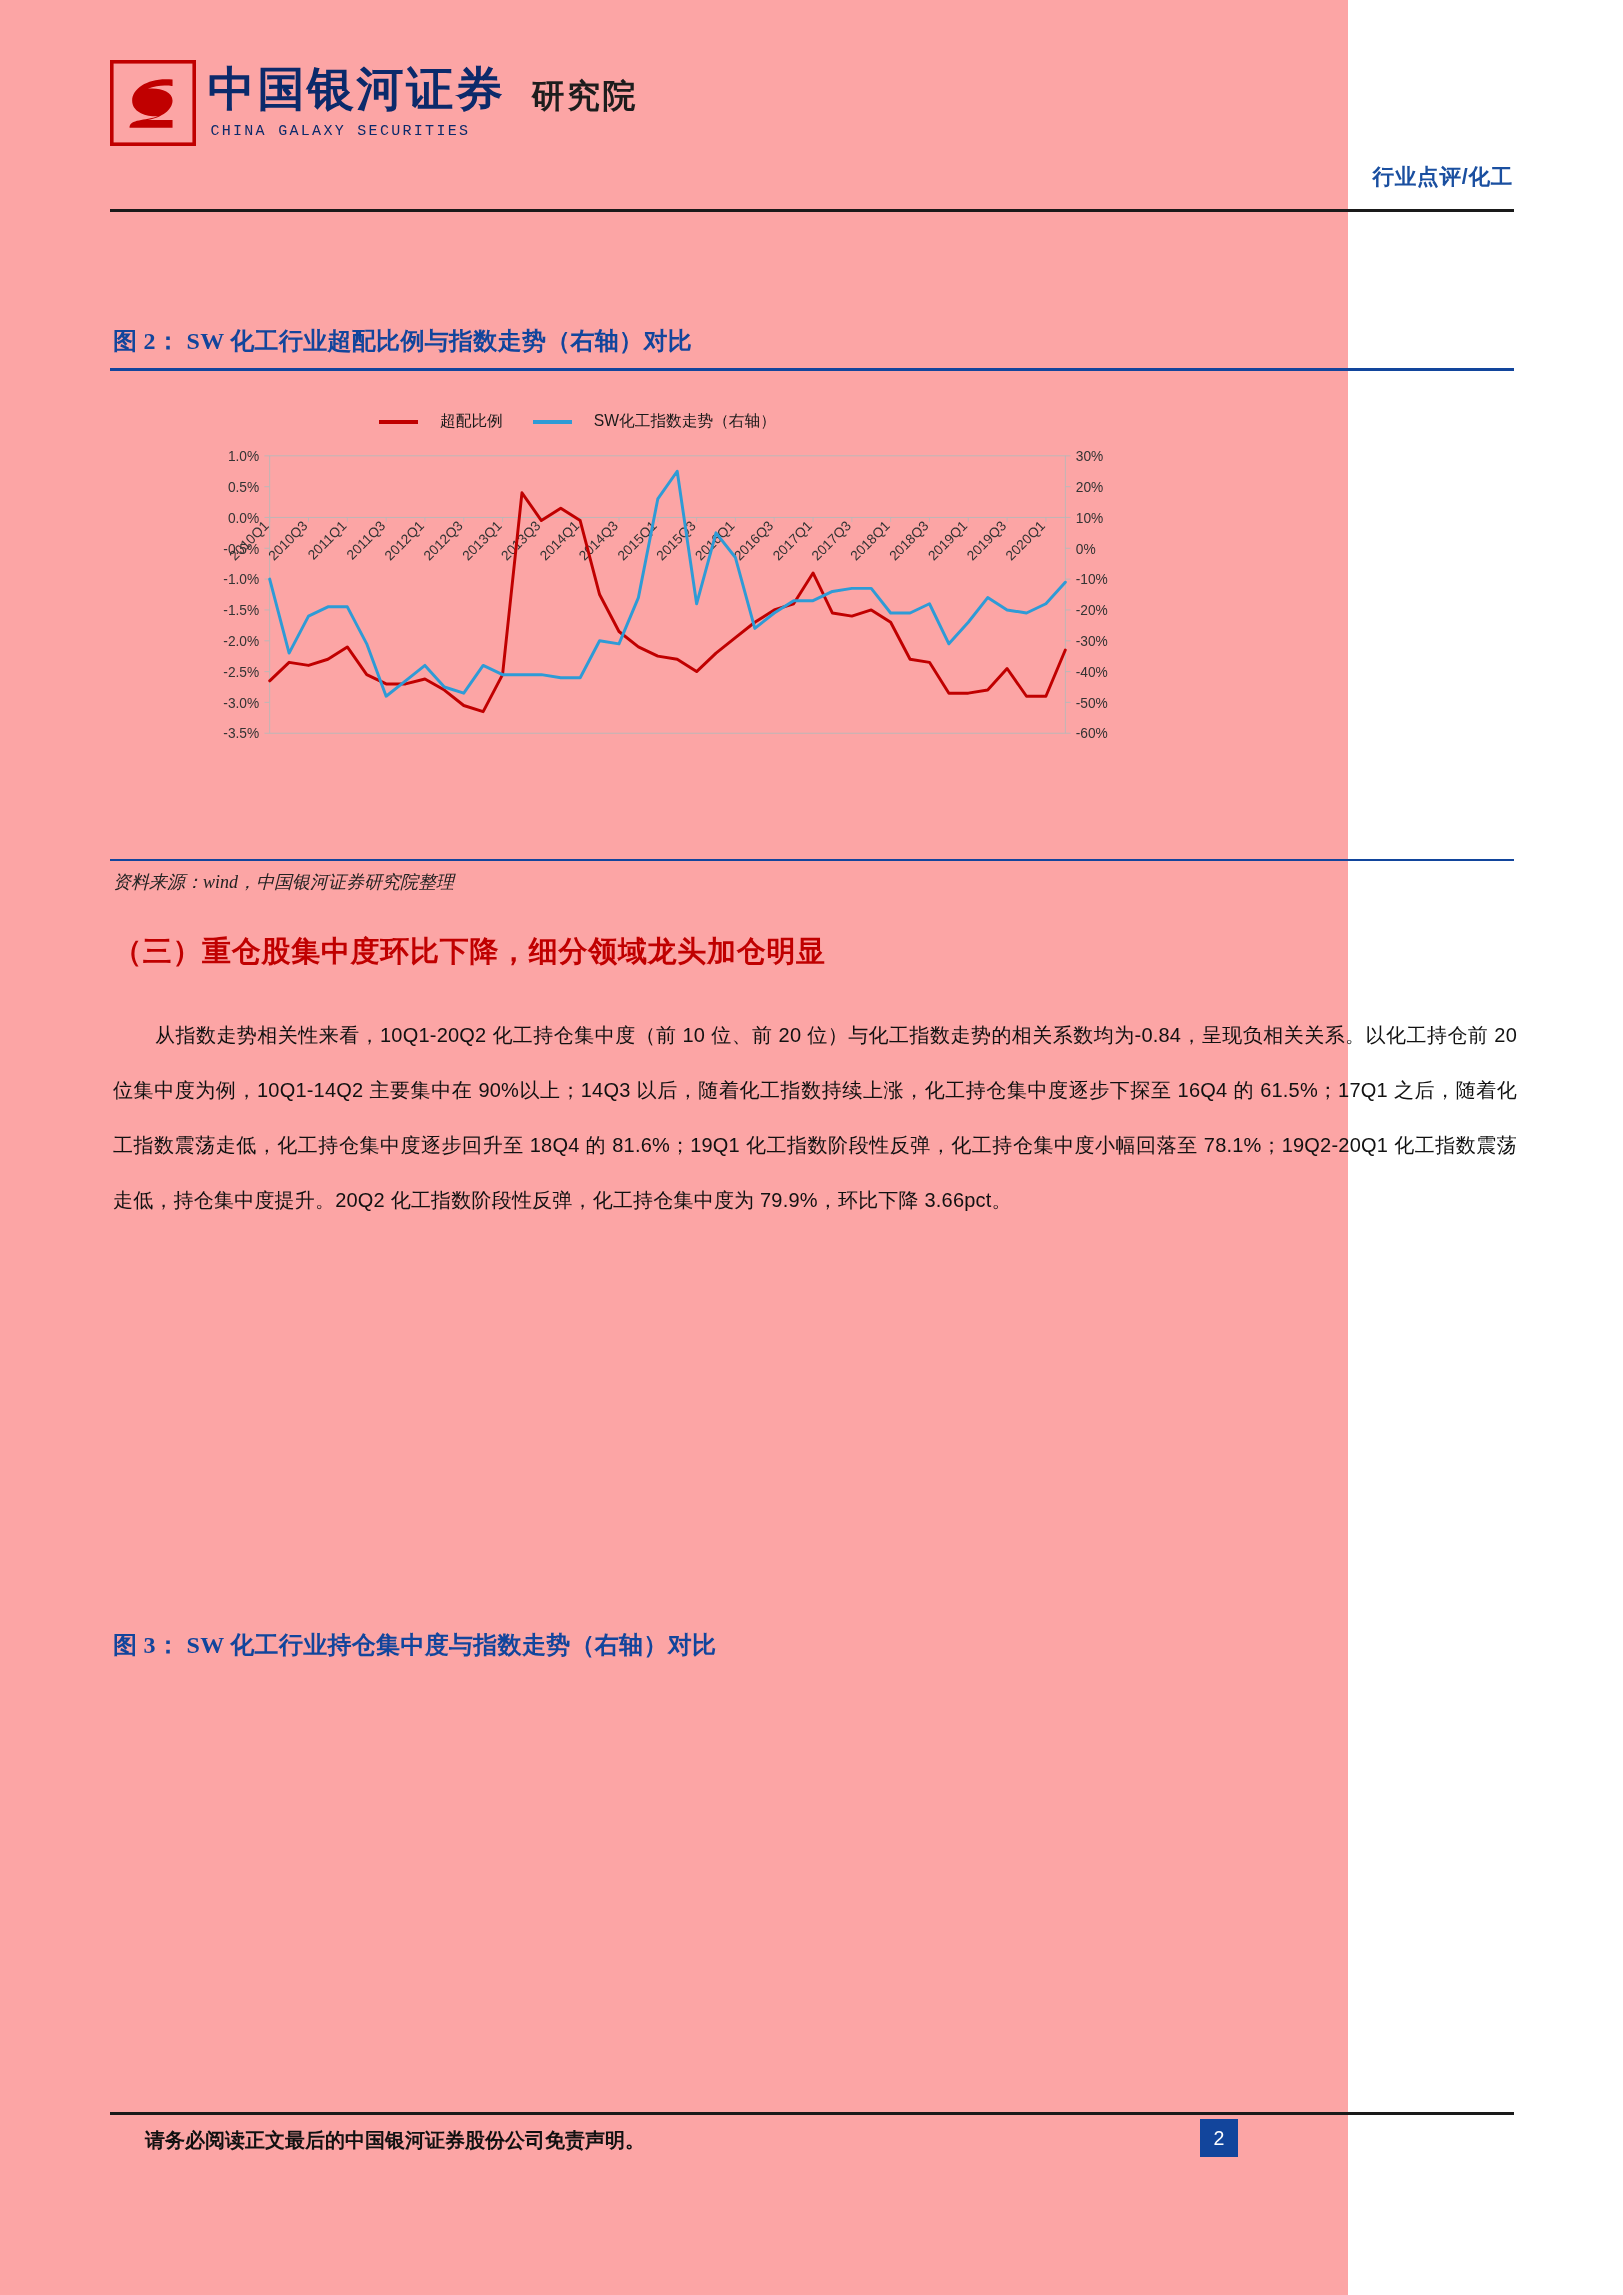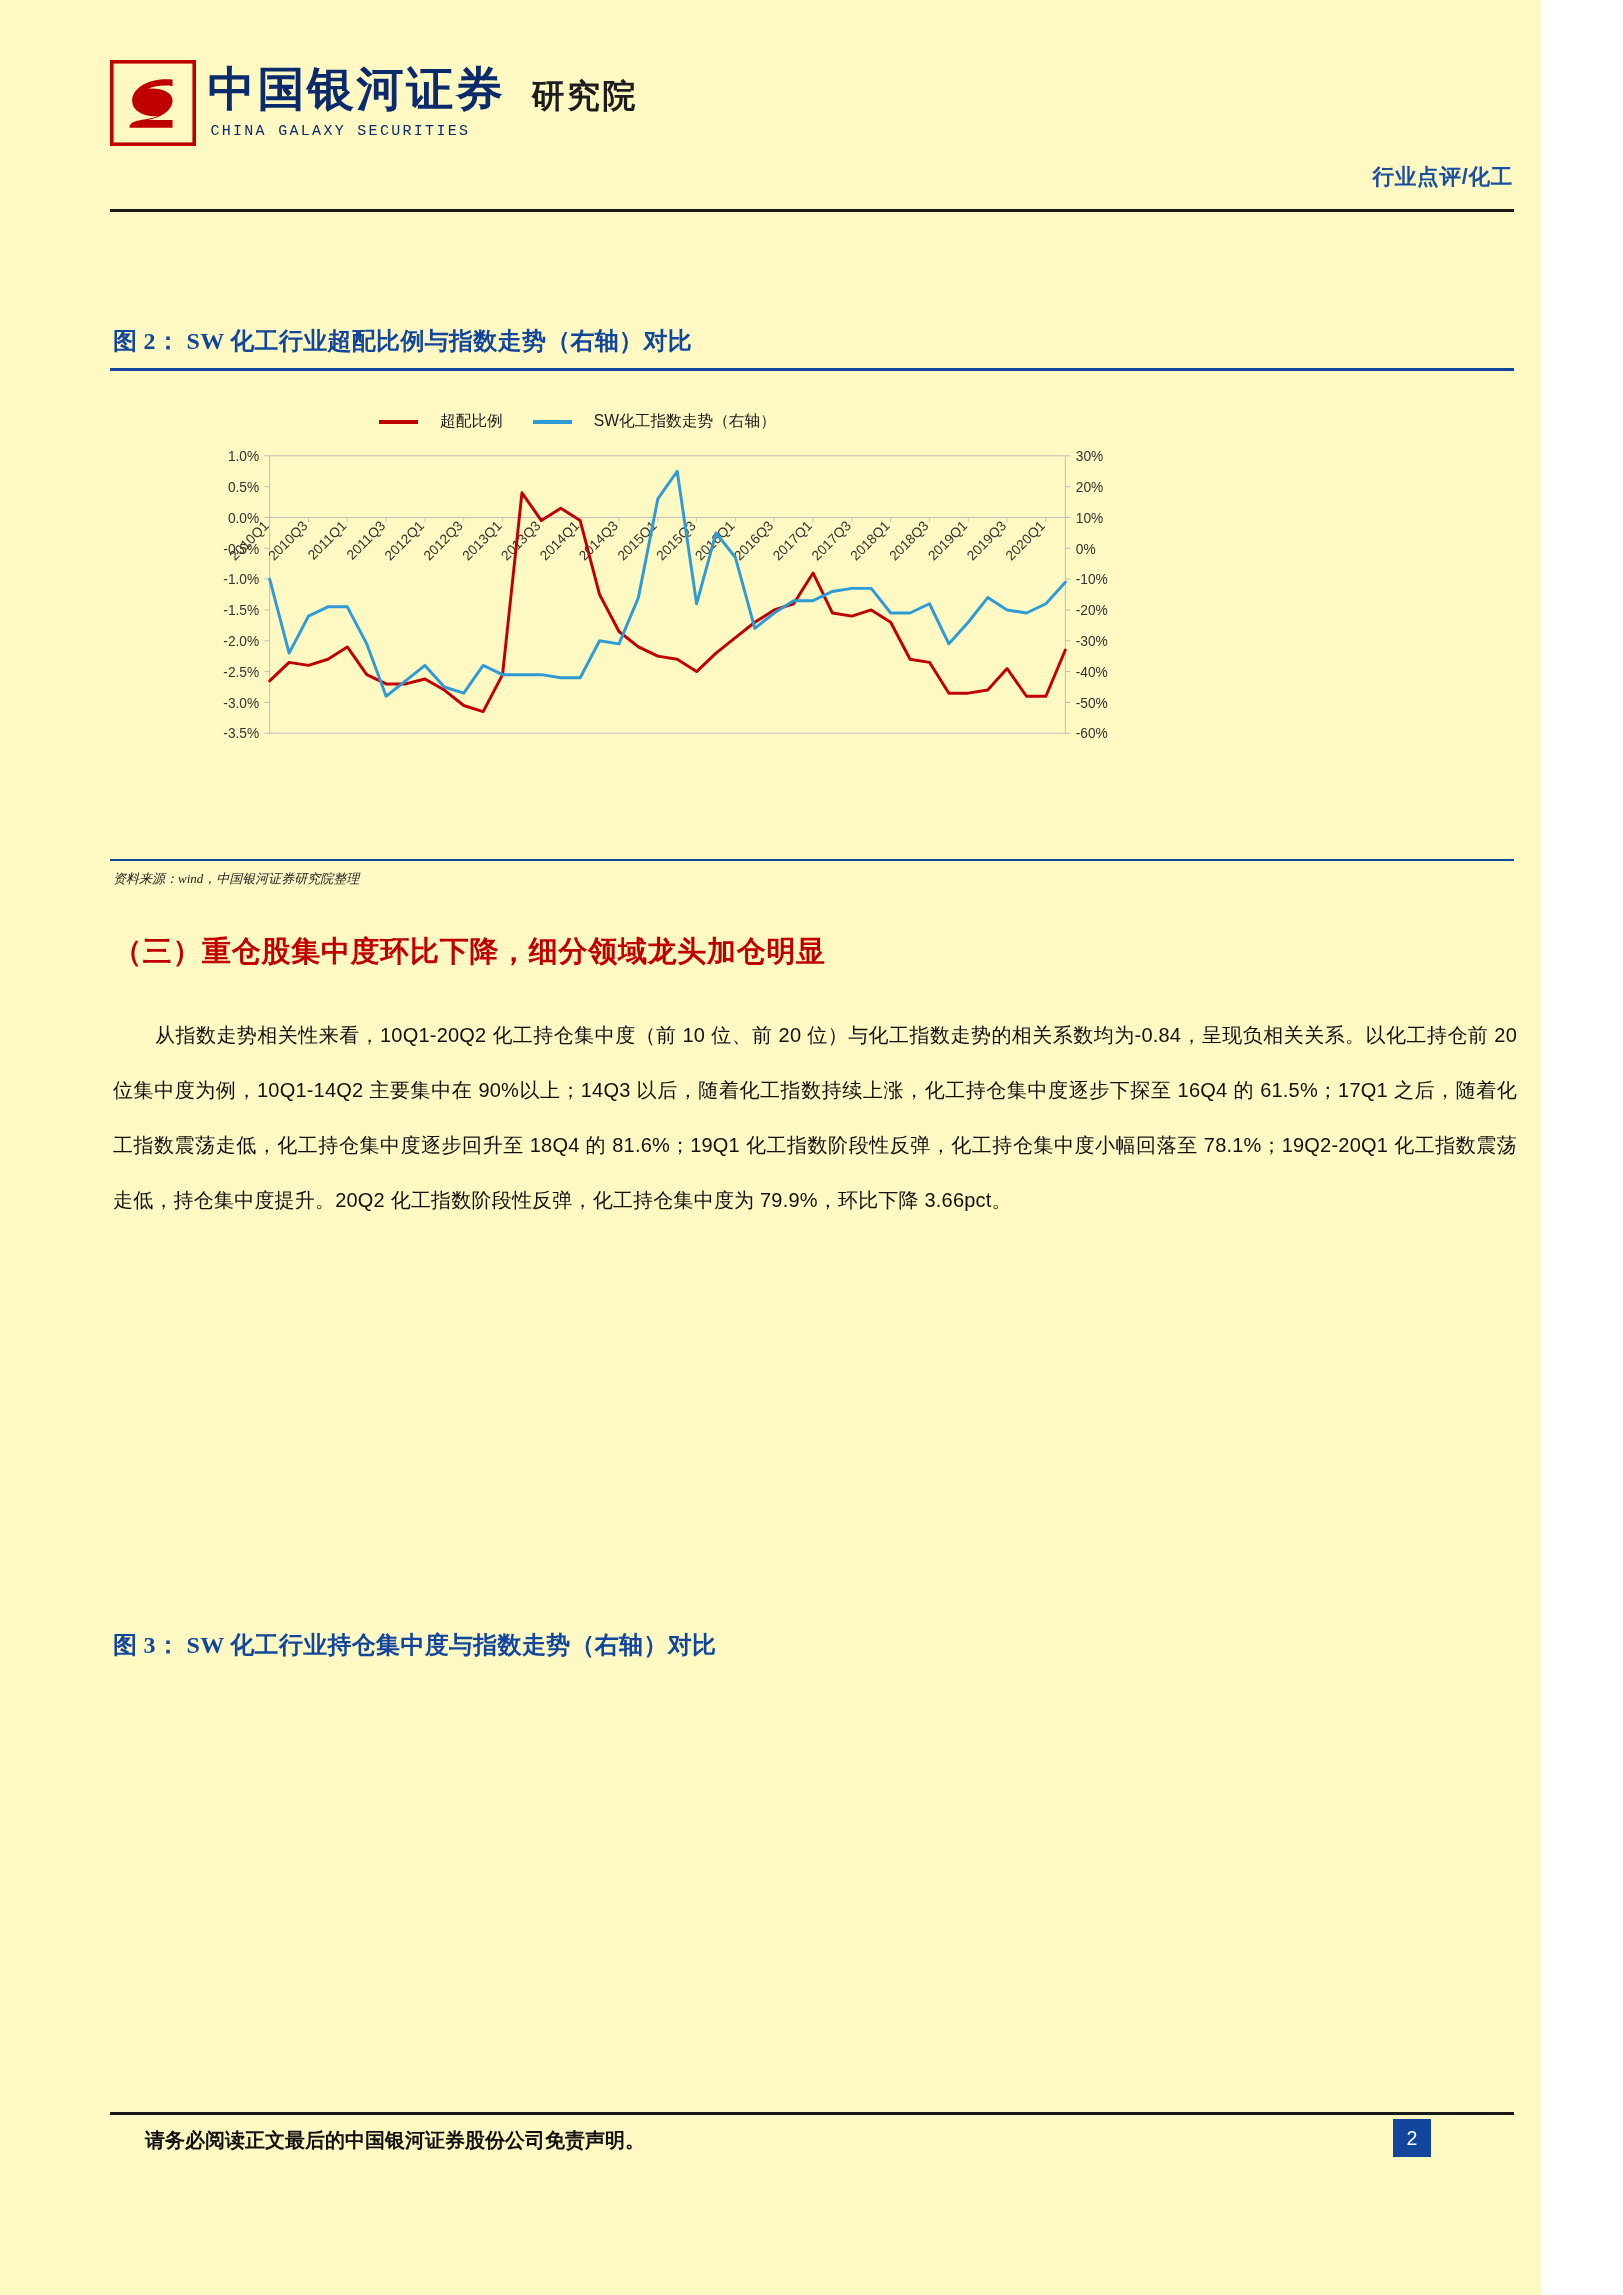--- a/index.html
+++ b/index.html
@@ -9,23 +9,23 @@
   }
   body {
     font-family: "Liberation Sans", sans-serif;
     width: 1623px;
     height: 2295px;
     position: relative;
     overflow: hidden;
   }
   .page {
     position: relative;
-    width: 1541px;
+    width: 1348px;
     height: 2295px;
-    background: #fef9c3;
+    background: #fca5a5;
   }
 
   
   .header {
     position: absolute;
     left: 0; top: 0;
     width: 1623px;
     height: 216px;
   }
   .logo-block {
@@ -114,21 +114,21 @@
     width: 1404px;
     height: 2px;
     background: #12459c;
   }
   .fig-source {
     position: absolute;
     left: 113px;
     top: 870px;
     font-family: "Liberation Serif", serif;
     font-style: italic;
-    font-size: 13px;
+    font-size: 18px;
     color: #222;
   }
 
   
   .chart-wrap {
     position: absolute;
     left: 157px;
     top: 393px;
     width: 1021px;
     height: 458px;

